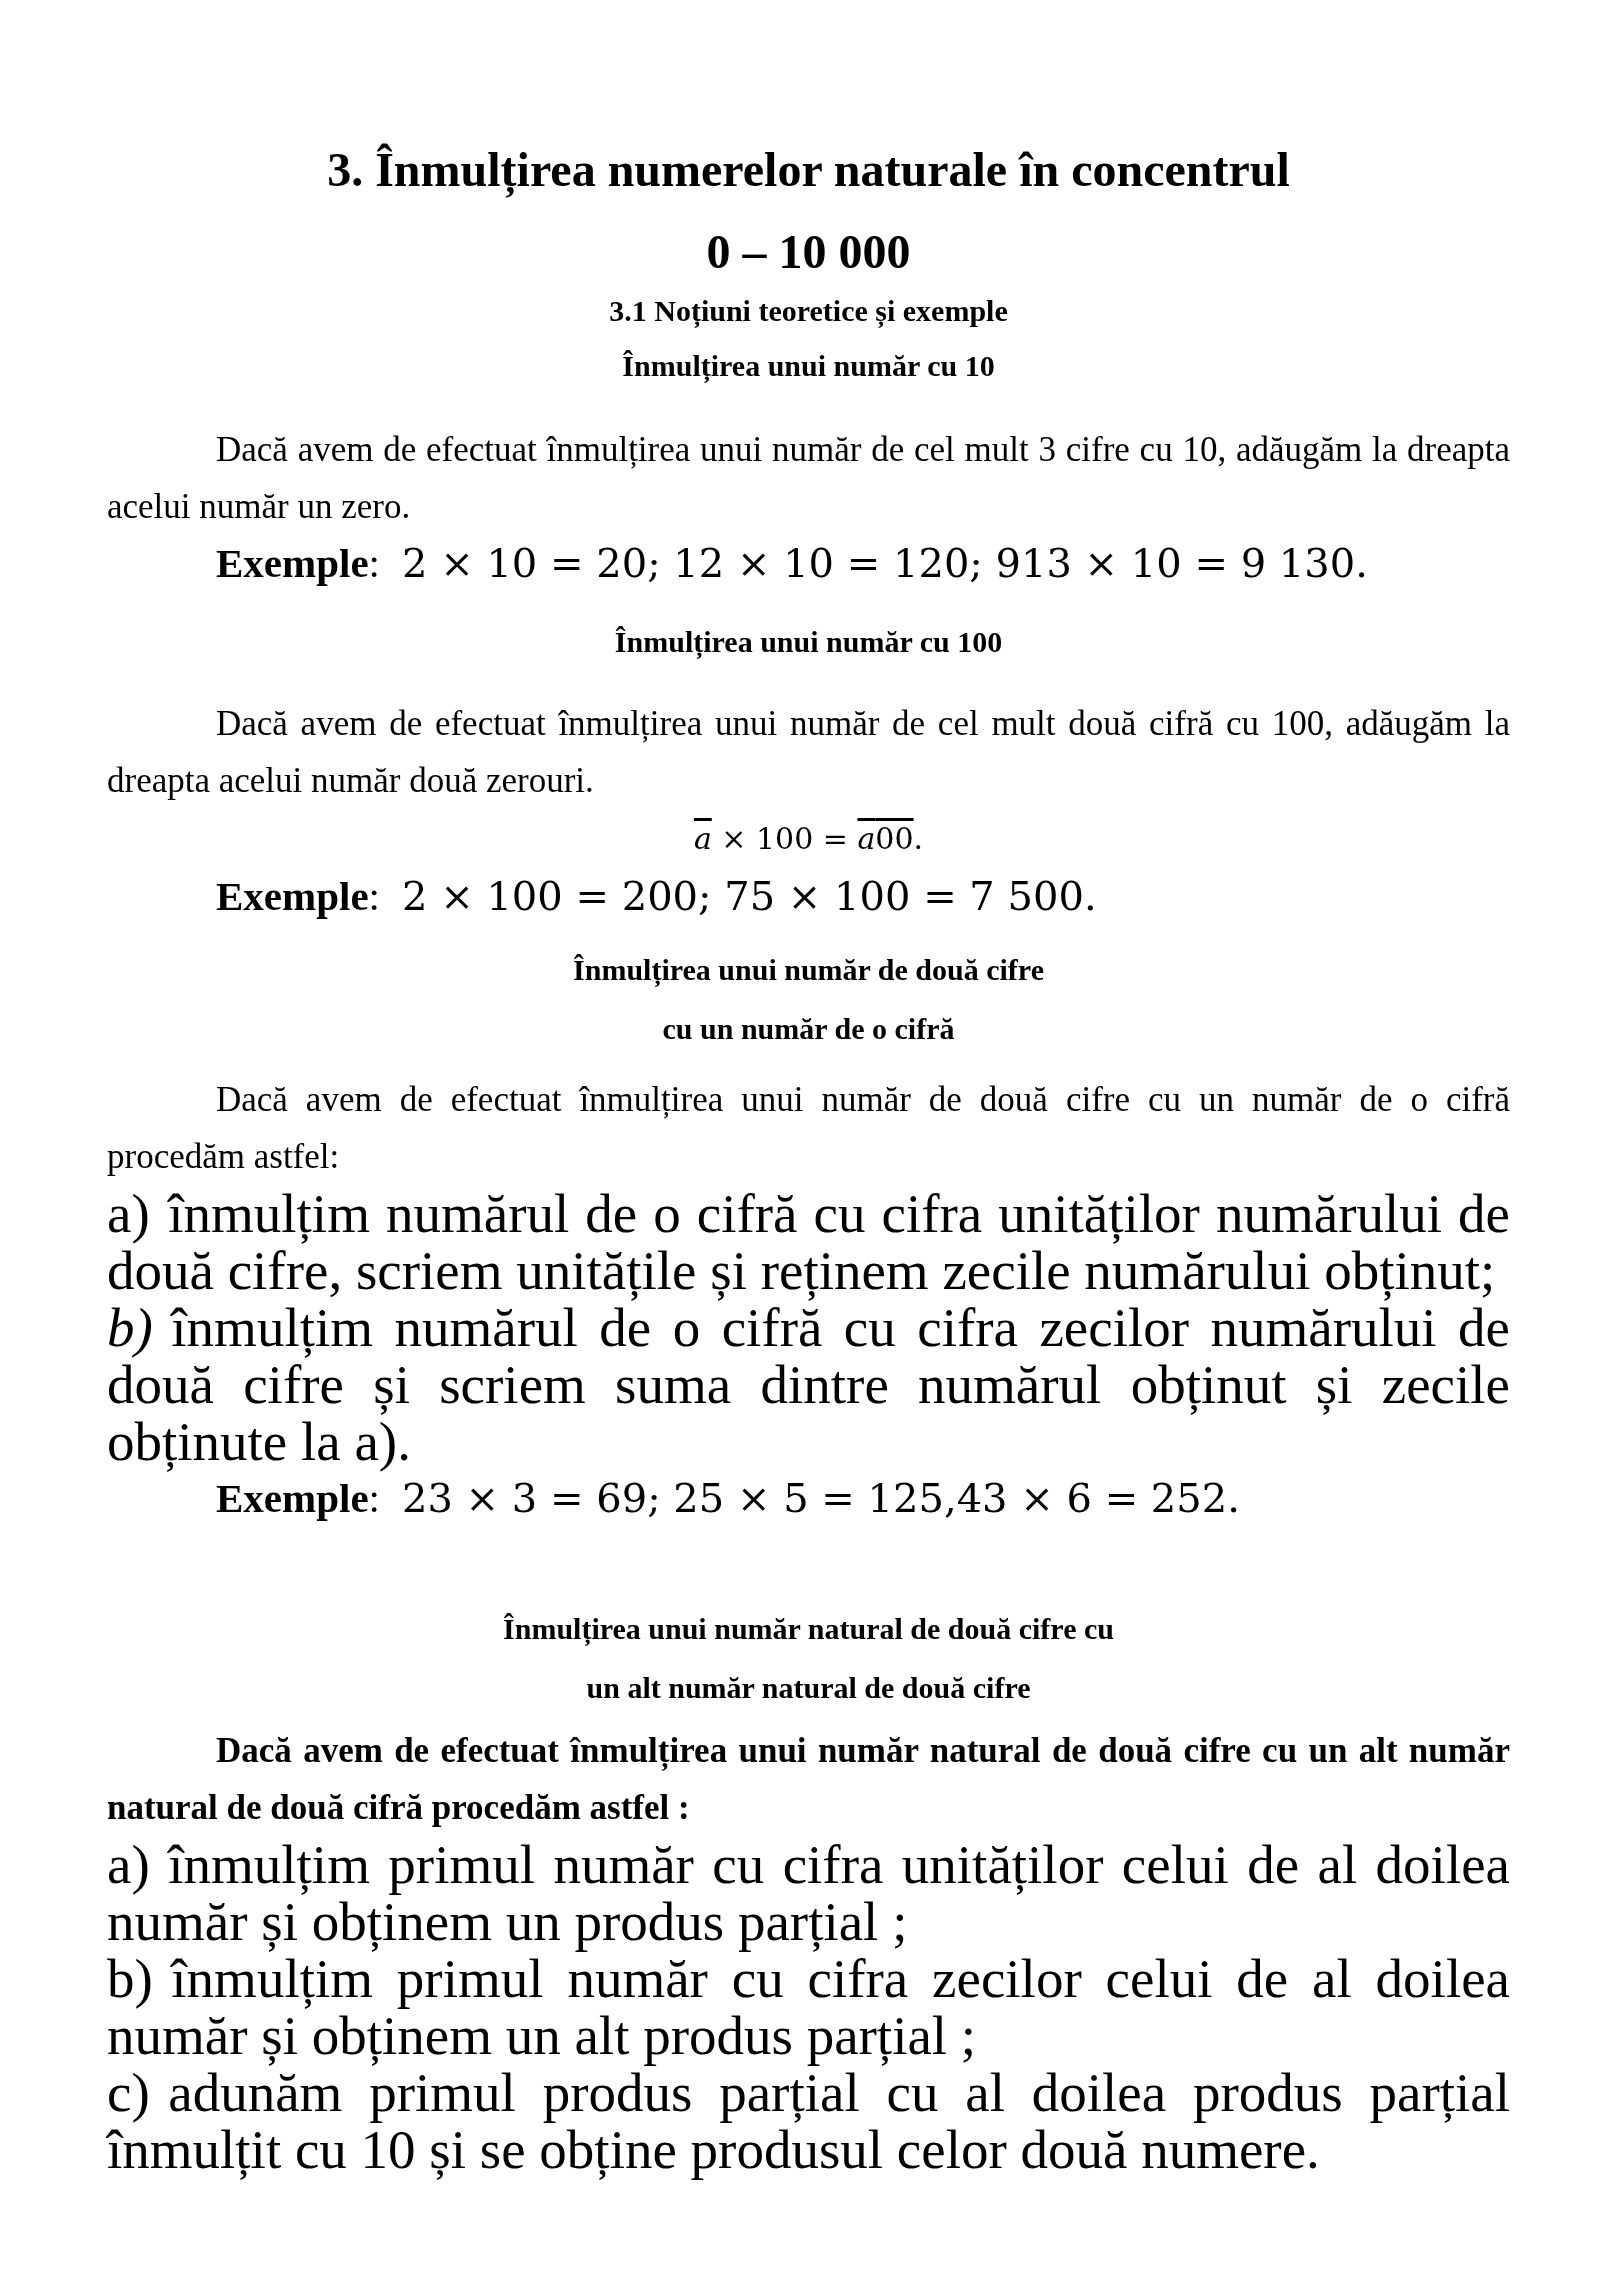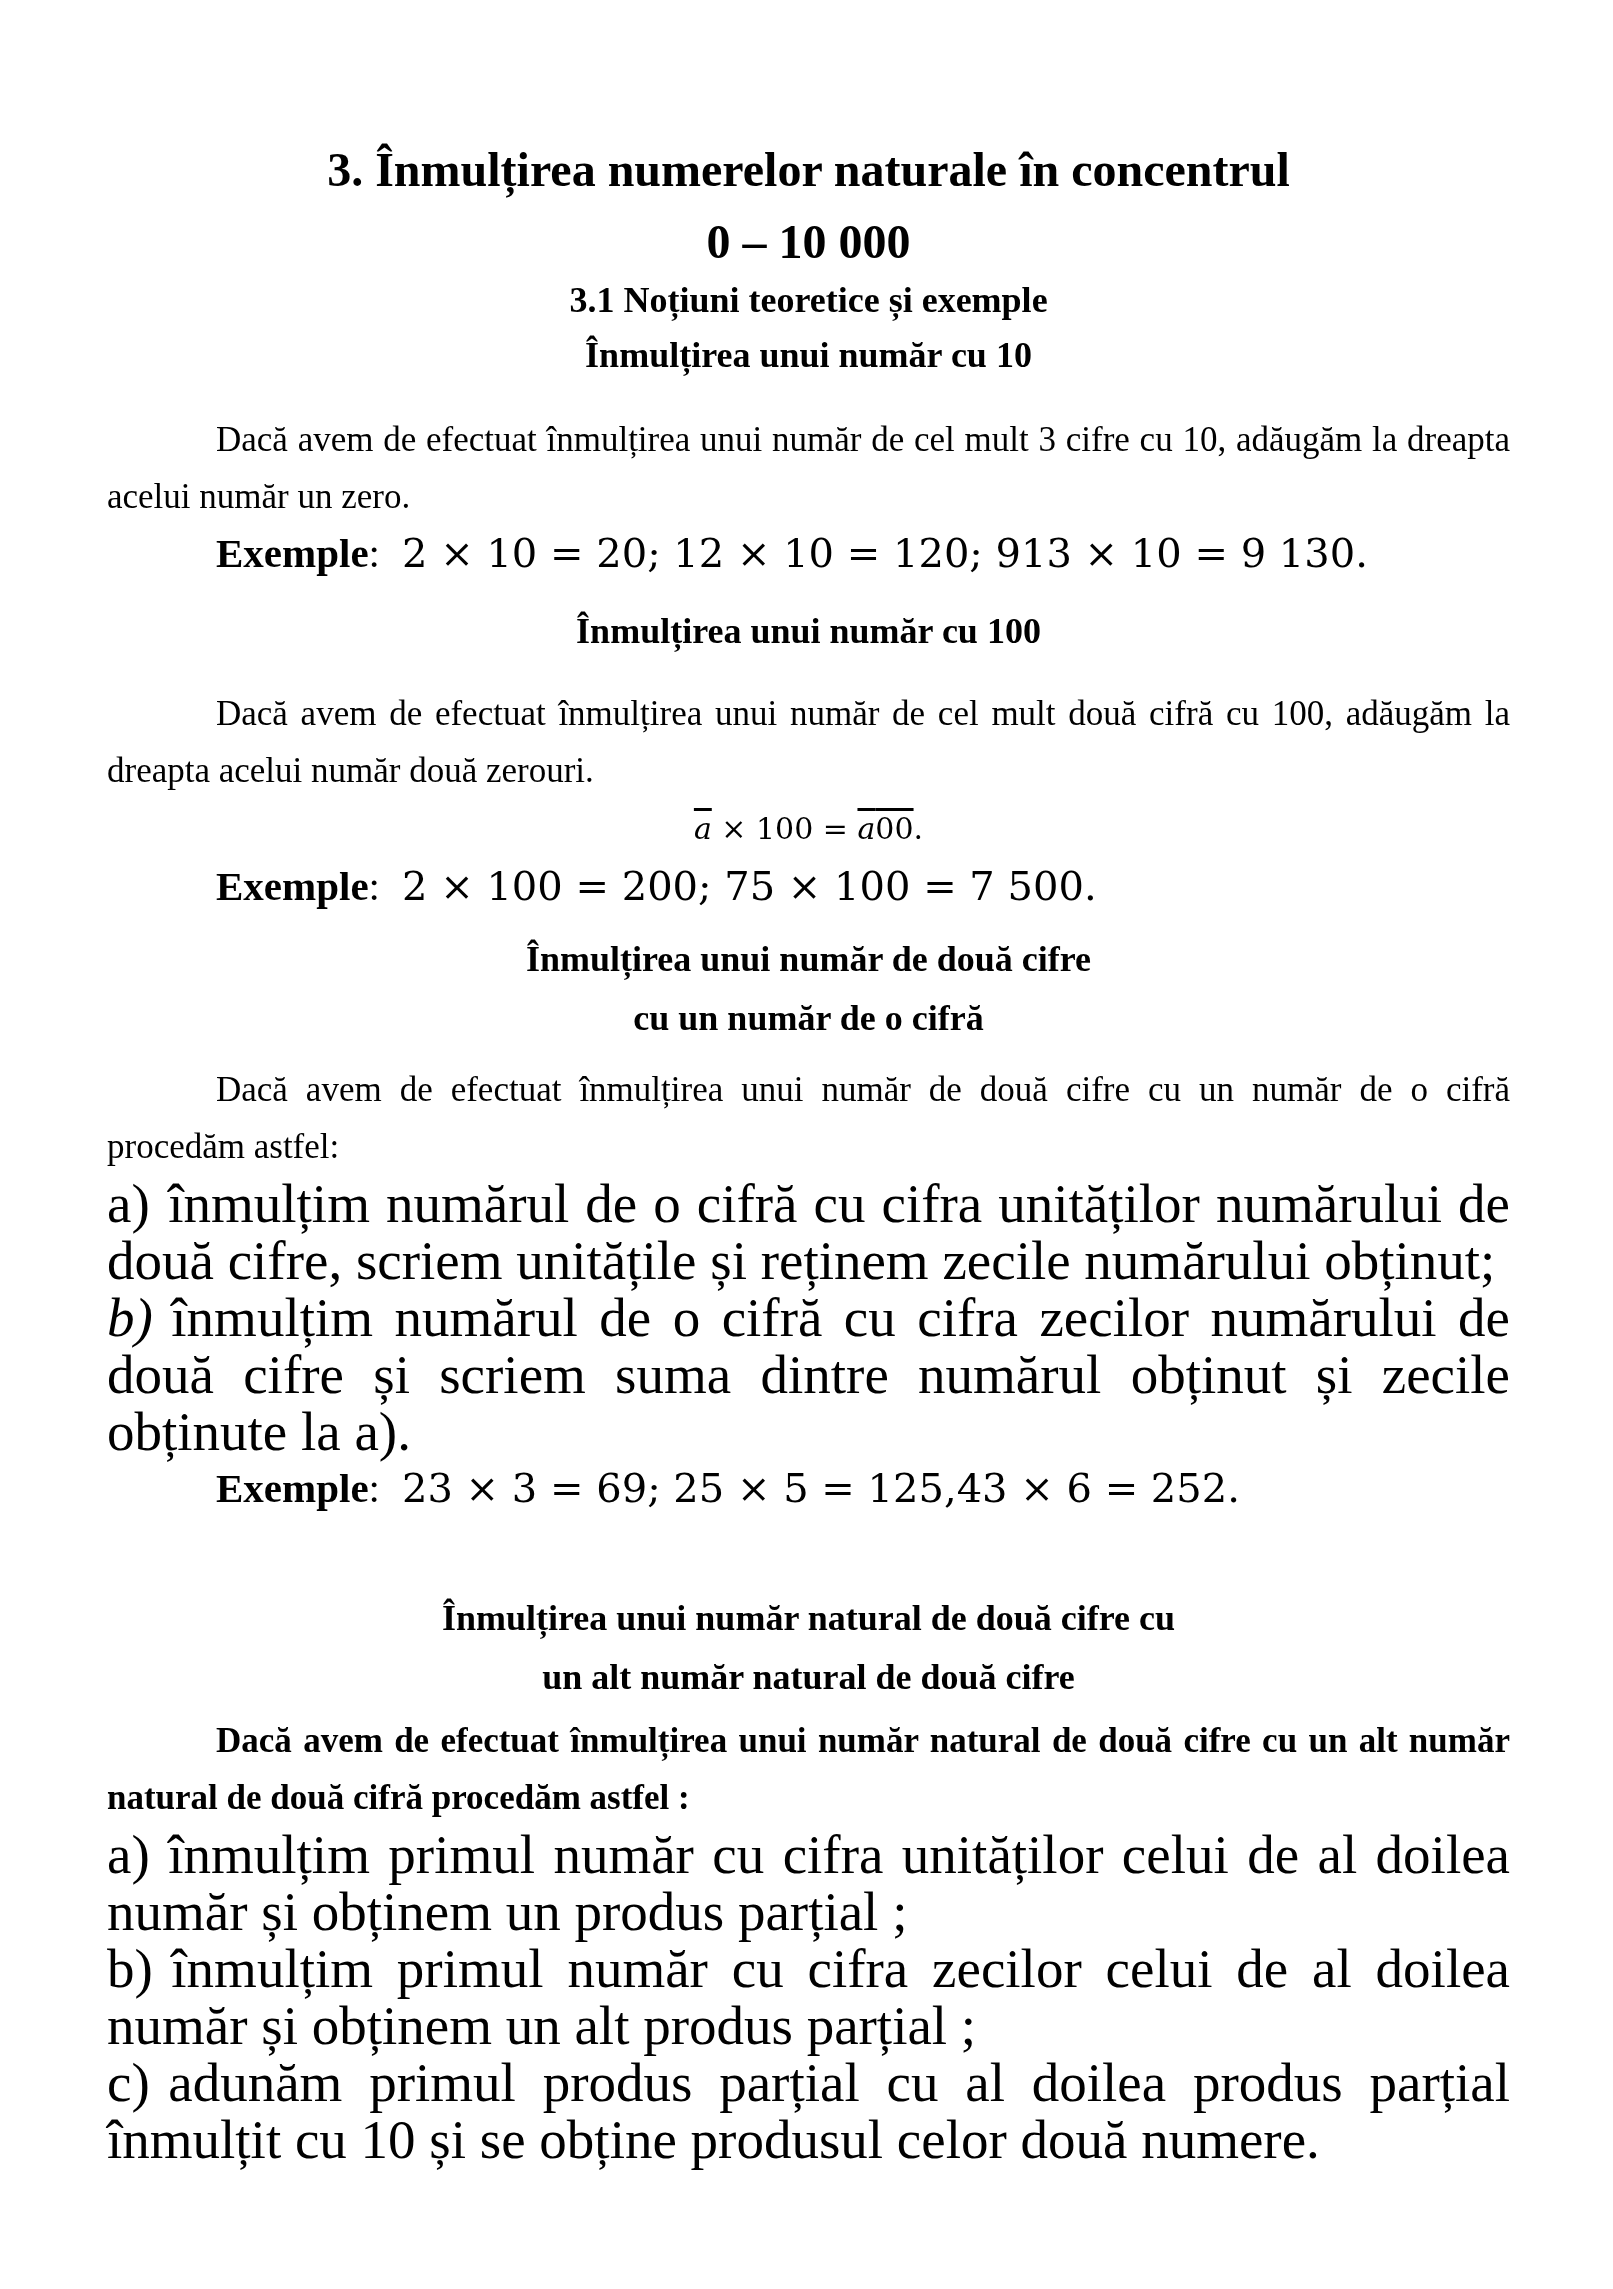--- a/index.html
+++ b/index.html
@@ -18,26 +18,26 @@
     font-family: "Liberation Serif", "DejaVu Serif", serif;
     overflow: hidden;
   }
   .title-line {
     font-size: 48px;
     line-height: 63px;
     font-weight: bold;
     text-align: center;
   }
   .title-line.second {
-    margin-top: 9px;
+    margin-top: 19px;
     font-family: Liberation Serif, serif;
   }
   .subtitle,
   .heading {
-    font-size: 36px;
+    font-size: 30px;
     line-height: 55px;
     font-weight: bold;
     text-align: center;
   }
   .heading-group {
     line-height: 59px;
   }
   .heading-group .heading {
     line-height: 59px;
   }

